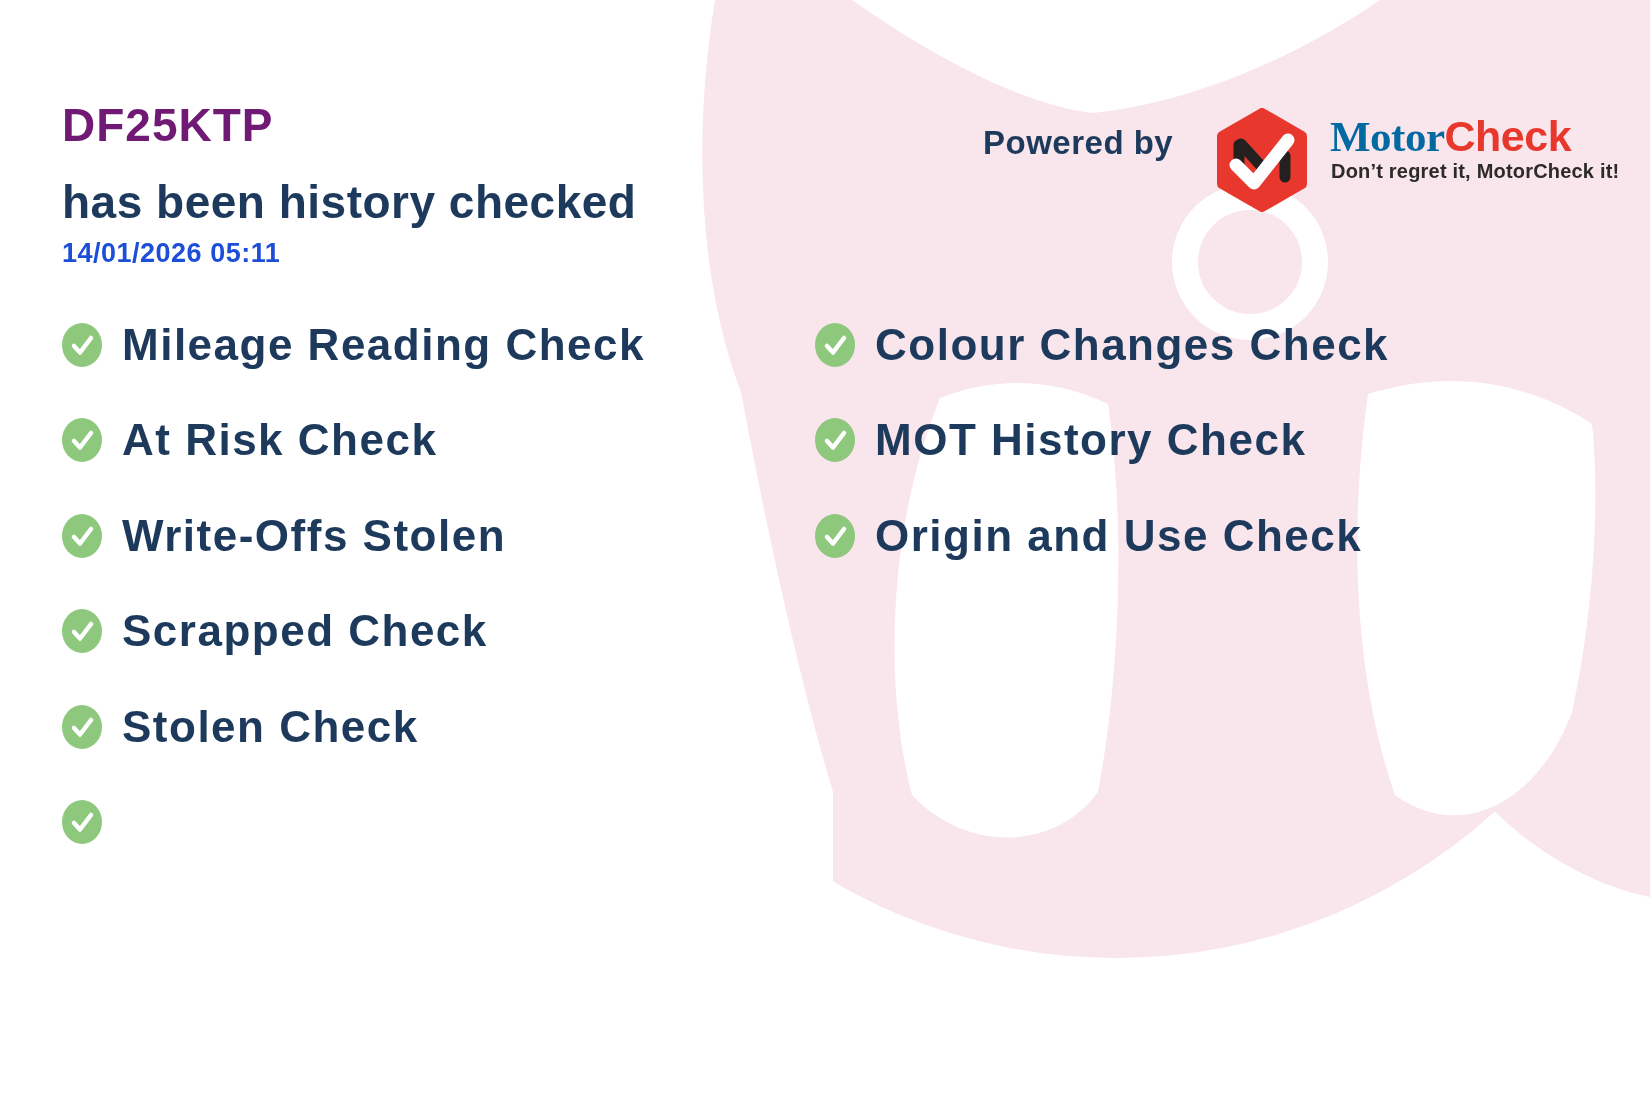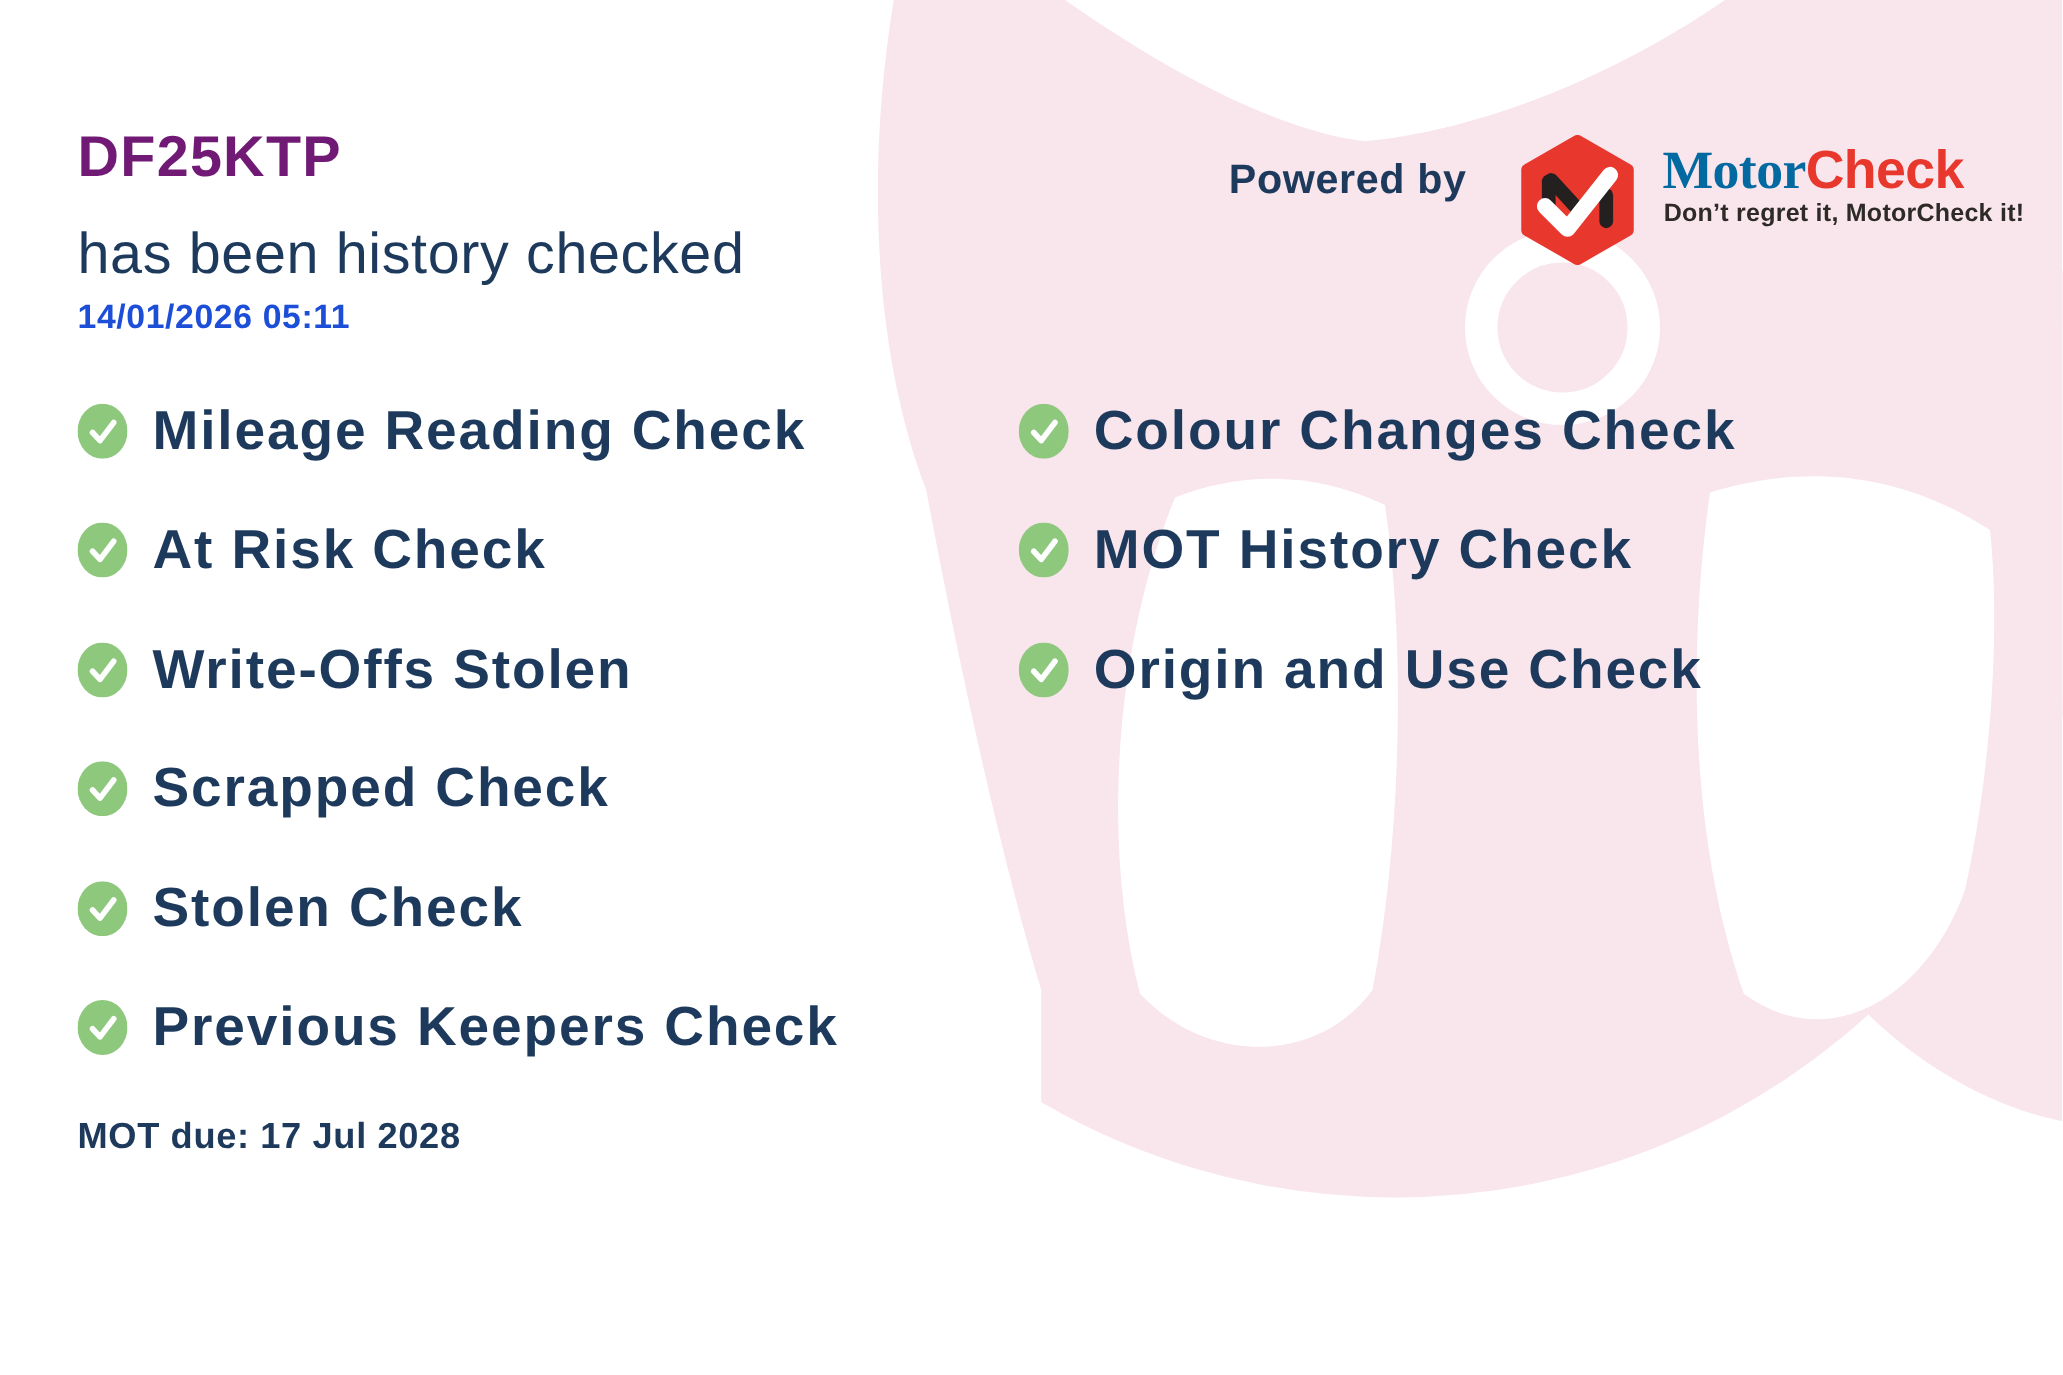--- a/index.html
+++ b/index.html
@@ -12,21 +12,21 @@
   .bg-svg{position:absolute;left:0;top:0;width:1650px;height:1100px;z-index:0;}
   .card{position:absolute;left:0;top:0;width:1650px;height:1100px;z-index:1;}
 
   
   .reg{
     position:absolute;left:62px;top:98px;
     font-size:46px;font-weight:700;letter-spacing:1px;color:#701a75;
   }
   .subtitle{
     position:absolute;left:62px;top:175px;
-    font-size:46px;font-weight:400;letter-spacing:.5px;color:#1d3a5c;
+    font-size:46px;font-weight:700;letter-spacing:.5px;color:#1d3a5c;
   }
   .timestamp{
     position:absolute;left:62px;top:238px;
     font-size:27px;font-weight:700;letter-spacing:.5px;color:#1d4ed8;
   }
 
   
   .powered{
     position:absolute;left:983px;top:124px;
     font-size:33px;font-weight:700;color:#1d3a5c;letter-spacing:.5px;
@@ -140,21 +140,20 @@
           <ellipse cx="20" cy="22" rx="20" ry="22" fill="#8dc87d"></ellipse>
           <path d="M12 23 L18 29.5 L29 15" fill="none" stroke="#ffffff" stroke-width="4.5" stroke-linecap="round" stroke-linejoin="round"></path>
         </svg>
       <span class="check-label">Stolen Check</span>
     </li>
     <li>
       <svg class="check-icon" viewBox="0 0 40 44" aria-hidden="true">
           <ellipse cx="20" cy="22" rx="20" ry="22" fill="#8dc87d"></ellipse>
           <path d="M12 23 L18 29.5 L29 15" fill="none" stroke="#ffffff" stroke-width="4.5" stroke-linecap="round" stroke-linejoin="round"></path>
         </svg>
-      <span class="check-label">Previous Keepers Check</span>
     </li>
   </ul>
 
   <ul class="check-list right">
     <li>
       <svg class="check-icon" viewBox="0 0 40 44" aria-hidden="true">
           <ellipse cx="20" cy="22" rx="20" ry="22" fill="#8dc87d"></ellipse>
           <path d="M12 23 L18 29.5 L29 15" fill="none" stroke="#ffffff" stroke-width="4.5" stroke-linecap="round" stroke-linejoin="round"></path>
         </svg>
       <span class="check-label">Colour Changes Check</span>
@@ -168,15 +167,14 @@
     </li>
     <li>
       <svg class="check-icon" viewBox="0 0 40 44" aria-hidden="true">
           <ellipse cx="20" cy="22" rx="20" ry="22" fill="#8dc87d"></ellipse>
           <path d="M12 23 L18 29.5 L29 15" fill="none" stroke="#ffffff" stroke-width="4.5" stroke-linecap="round" stroke-linejoin="round"></path>
         </svg>
       <span class="check-label">Origin and Use Check</span>
     </li>
   </ul>
 
-  <div class="mot-due">MOT due: 17 Jul 2028</div>
 
 </div>
 
 </body></html>

